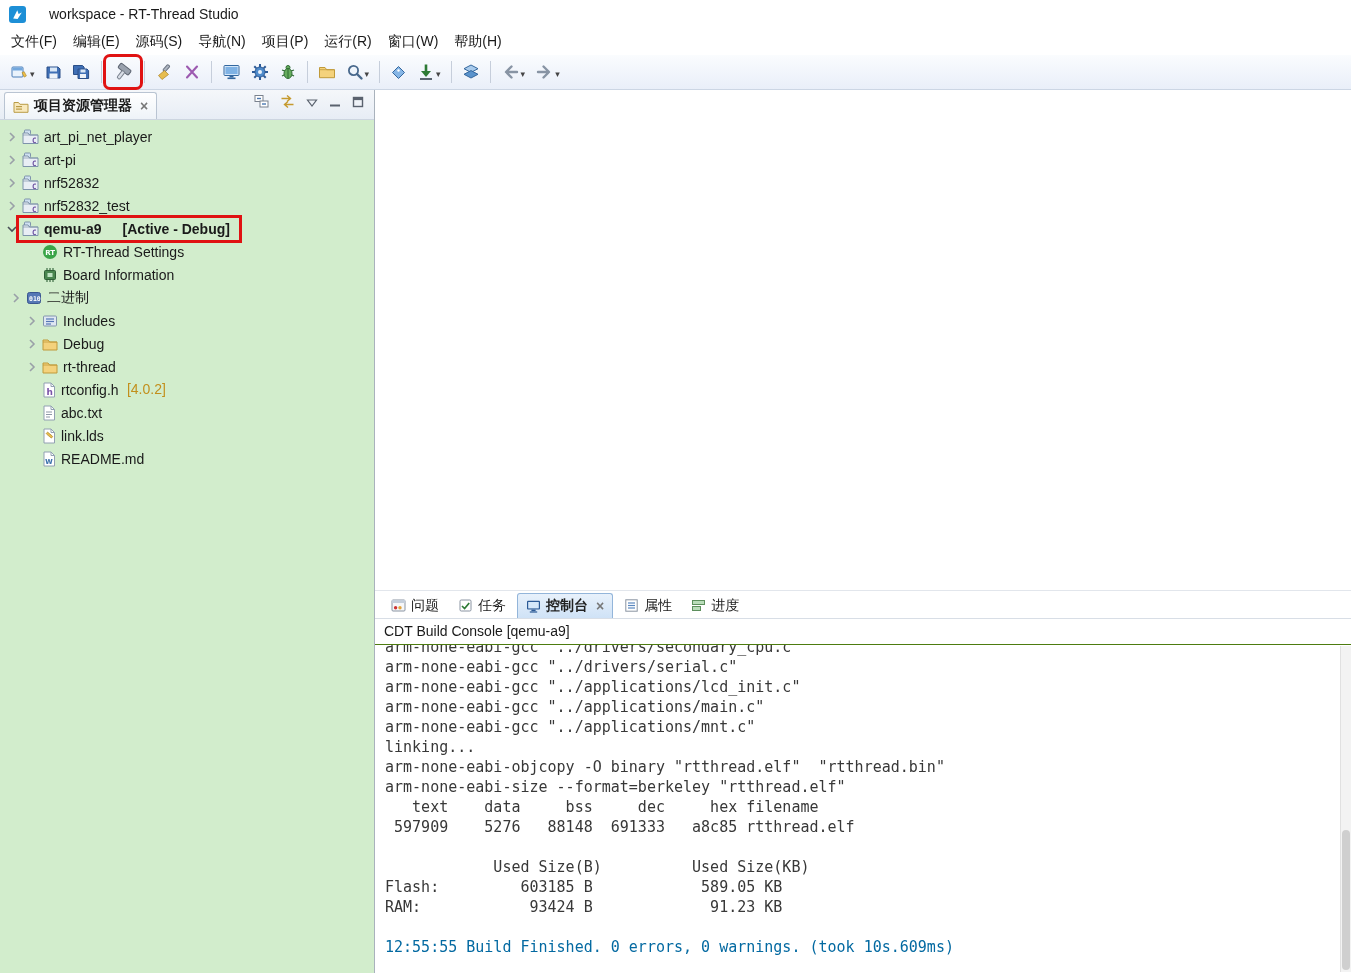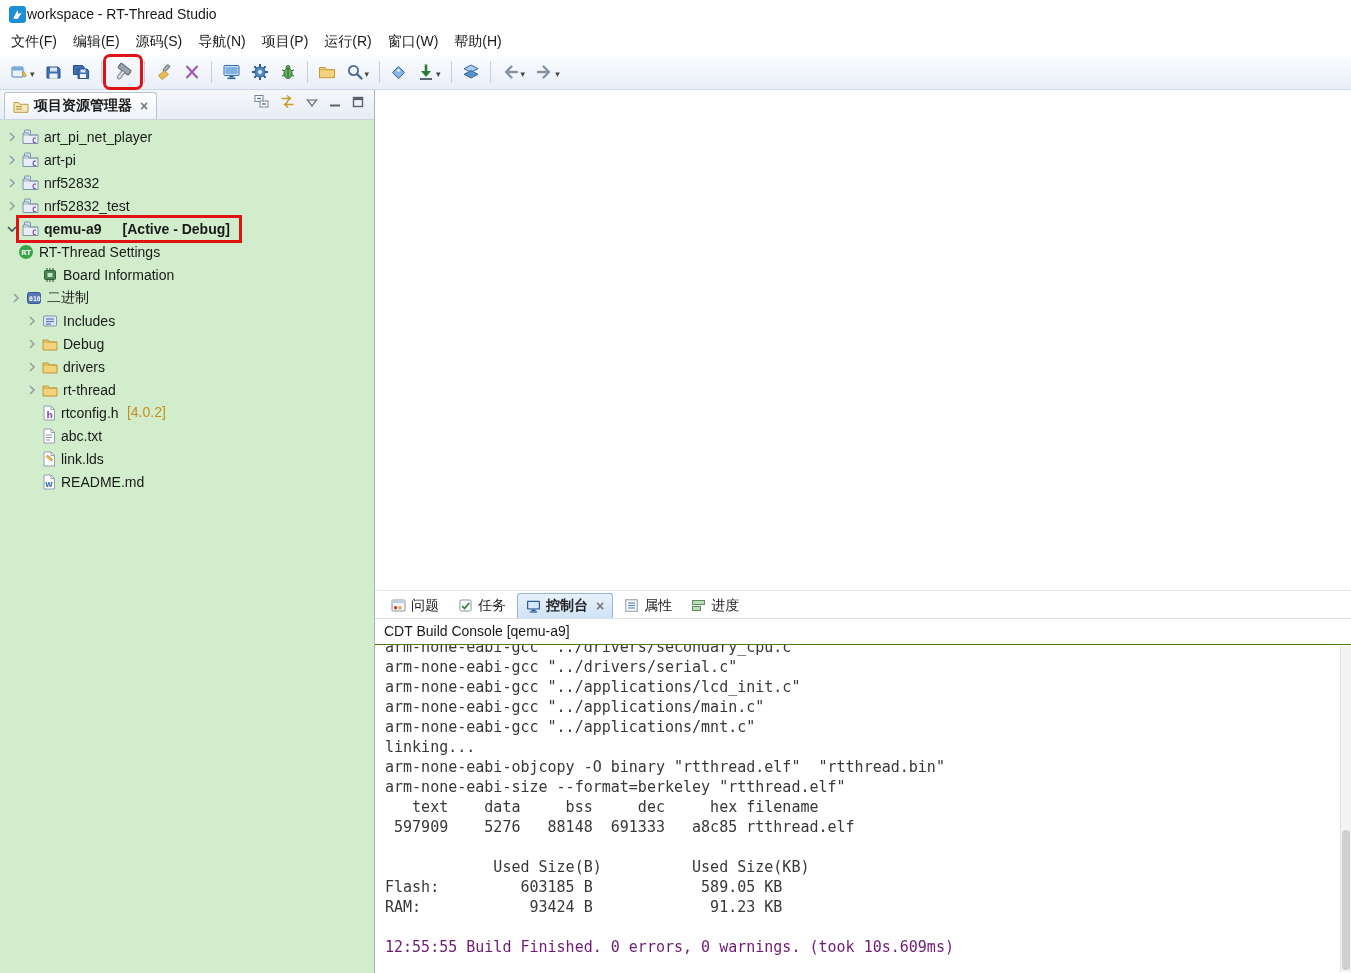--- a/index.html
+++ b/index.html
@@ -1,19 +1,19 @@
 <!DOCTYPE html>
 <html><head>
 <meta charset="utf-8">
 <style>
   *{box-sizing:border-box;margin:0;padding:0;}
   html,body{width:1351px;height:973px;}
   body{font-family:"Liberation Sans","DejaVu Sans",sans-serif;font-size:14px;color:#1a1a1a;background:#fff;overflow:hidden;}
 
-  .titlebar{height:28px;display:flex;align-items:center;gap:1px;padding:0 9px;background:#fff;}
+  .titlebar{height:28px;display:flex;align-items:center;gap:23px;padding:0 9px;background:#fff;}
   .menubar{height:27px;display:flex;align-items:center;padding:0 3px;background:#fff;}
   .menu-item{padding:4px 8px;cursor:default;}
 
   .toolbar{height:35px;background:linear-gradient(#fafcfe,#e9eff9);border-bottom:1px solid #ccd6e4;display:flex;align-items:center;padding:0 5px;}
   .tb-btn{display:inline-flex;align-items:center;height:28px;padding:2px 5px;border-radius:3px;}
   .caret::before{content:"▾";font-size:9px;color:#444;margin-left:1px;}
   .tb-sep{width:1px;height:22px;background:#c6cedb;margin:0 5px;display:inline-block;}
   .red-box{outline:3px solid #e01212;outline-offset:1px;}
 
   .workbench{display:flex;height:883px;}
@@ -37,21 +37,21 @@
   .editor-area{flex:1;background:#fff;}
 
   .console{height:383px;display:flex;flex-direction:column;position:relative;border-top:1px solid #e2e6ec;}
   .console-tabs{height:28px;display:flex;align-items:flex-end;gap:3px;padding:0 0 0 8px;border-bottom:1px solid #d8dee6;}
   .console-tab{display:flex;align-items:center;gap:5px;height:25px;padding:0 8px;color:#222;border-radius:3px 3px 0 0;}
   .console-tab.active{background:linear-gradient(#e8f1fb,#cfe2f6);border:1px solid #93b5da;border-bottom:none;font-weight:bold;}
   .console-title{height:26px;line-height:25px;padding:0 9px;border-bottom:1px solid #4d7c0f;font-size:14px;}
   .console-body{flex:1;overflow:hidden;padding:3px 16px 0 10px;font-family:"DejaVu Sans Mono","Liberation Mono",monospace;font-size:15px;line-height:20px;color:#383838;}
   .console-line{white-space:pre;min-height:20px;}
   .console-line.clipped{margin-top:-11px;}
-  .console-line.blue{color:#701a75;}
+  .console-line.blue{color:#0369a1;}
 
   .v-scroll{position:absolute;right:0;top:55px;bottom:1px;width:11px;background:#f3f3f3;border-left:1px solid #e1e1e1;}
   .v-scroll .thumb{position:absolute;left:1px;right:1px;bottom:2px;height:140px;background:#cfcfcf;border-radius:4px;}
 </style>
 </head>
 <body>
 
 <div class="titlebar">
   <span class="icon">
       <svg width="17" height="17" viewBox="0 0 17 17">
@@ -371,21 +371,21 @@
                 <rect x="2.5" y="1" width="6" height="4.5" rx="0.8" fill="#cfe0f1" stroke="#7e93ab"></rect>
                 <path d="M1 4 h5 l1.5 2 H16 v8.5 H1 z" fill="#e9eef5" stroke="#7e93ab"></path>
                 <path d="M1 6 H16" stroke="#7e93ab" stroke-width="0.7"></path>
                 <text x="10" y="13.5" font-size="7.5" font-weight="bold" fill="#6b4fa0" font-family="DejaVu Sans Mono, monospace">C</text>
               </svg>
             </span>
             <span class="tree-label">qemu-a9</span>
             <span class="tree-suffix">[Active - Debug]</span>
           </span>
         </div>
-        <div class="tree-row" style="">
+        <div class="tree-row" style="padding-left: 24px;">
           <span class="chev"></span>
           <span class="row-content">
             <span class="icon">
               <svg width="16" height="16" viewBox="0 0 16 16">
                 <circle cx="8" cy="8" r="7" fill="#3aa548"></circle>
                 <text x="3.2" y="11" font-size="7" font-weight="bold" fill="#fff" font-family="DejaVu Sans, sans-serif">RT</text>
               </svg>
             </span>
             <span class="tree-label">RT-Thread Settings</span>
           </span>
@@ -453,36 +453,20 @@
             </svg>
           </span>
           <span class="row-content">
             <span class="icon">
               <svg width="16" height="16" viewBox="0 0 16 16">
                 <path d="M1 4 h5 l1.6 2 H15 v8 H1 z" fill="#f4d27c" stroke="#c09a3a"></path>
                 <path d="M1 6 H15" stroke="#c09a3a" stroke-width="0.8"></path>
               </svg>
             </span>
             <span class="tree-label">Debug</span>
-          </span>
-        </div>
-        <div class="tree-row" style="padding-left: 24px;">
-          <span class="chev">
-            <svg width="16" height="16">
-              <polyline points="6,4 10,8 6,12" fill="none" stroke="#9aa0a8" stroke-width="1.6"></polyline>
-            </svg>
-          </span>
-          <span class="row-content">
-            <span class="icon">
-              <svg width="16" height="16" viewBox="0 0 16 16">
-                <path d="M1 4 h5 l1.6 2 H15 v8 H1 z" fill="#f4d27c" stroke="#c09a3a"></path>
-                <path d="M1 6 H15" stroke="#c09a3a" stroke-width="0.8"></path>
-              </svg>
-            </span>
-            <span class="tree-label">drivers</span>
           </span>
         </div>
         <div class="tree-row" style="padding-left: 24px;">
           <span class="chev">
             <svg width="16" height="16">
               <polyline points="6,4 10,8 6,12" fill="none" stroke="#9aa0a8" stroke-width="1.6"></polyline>
             </svg>
           </span>
           <span class="row-content">
             <span class="icon">

